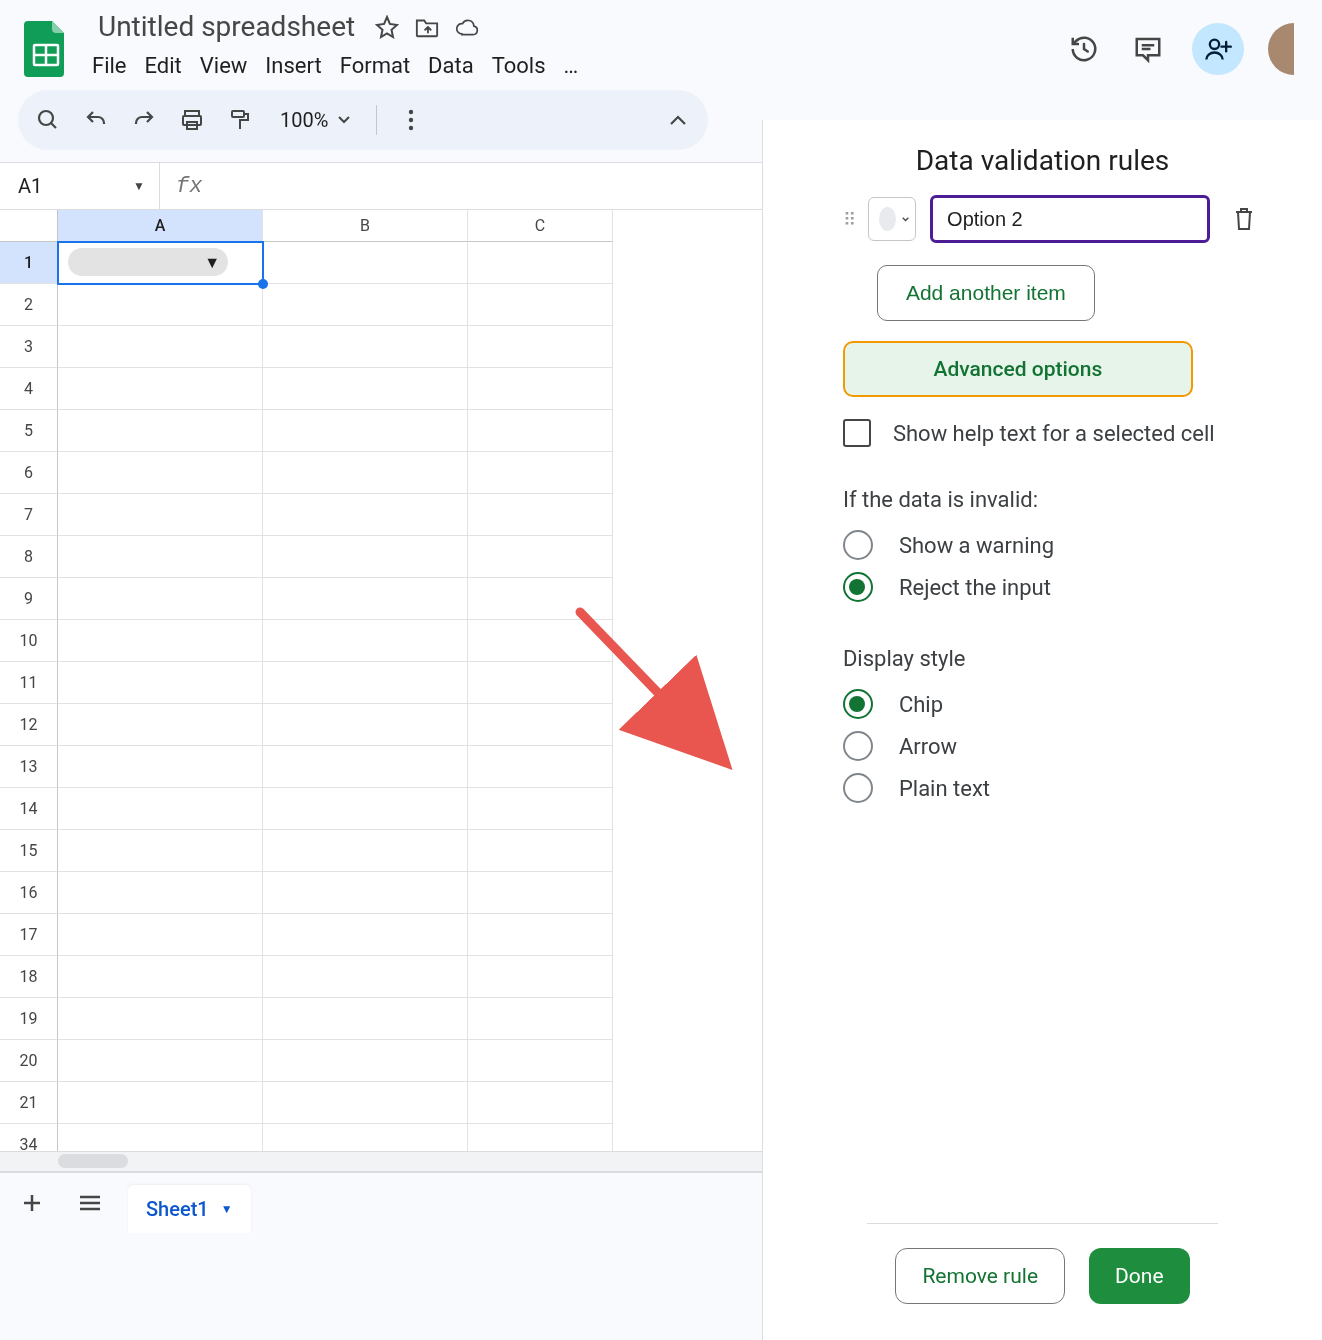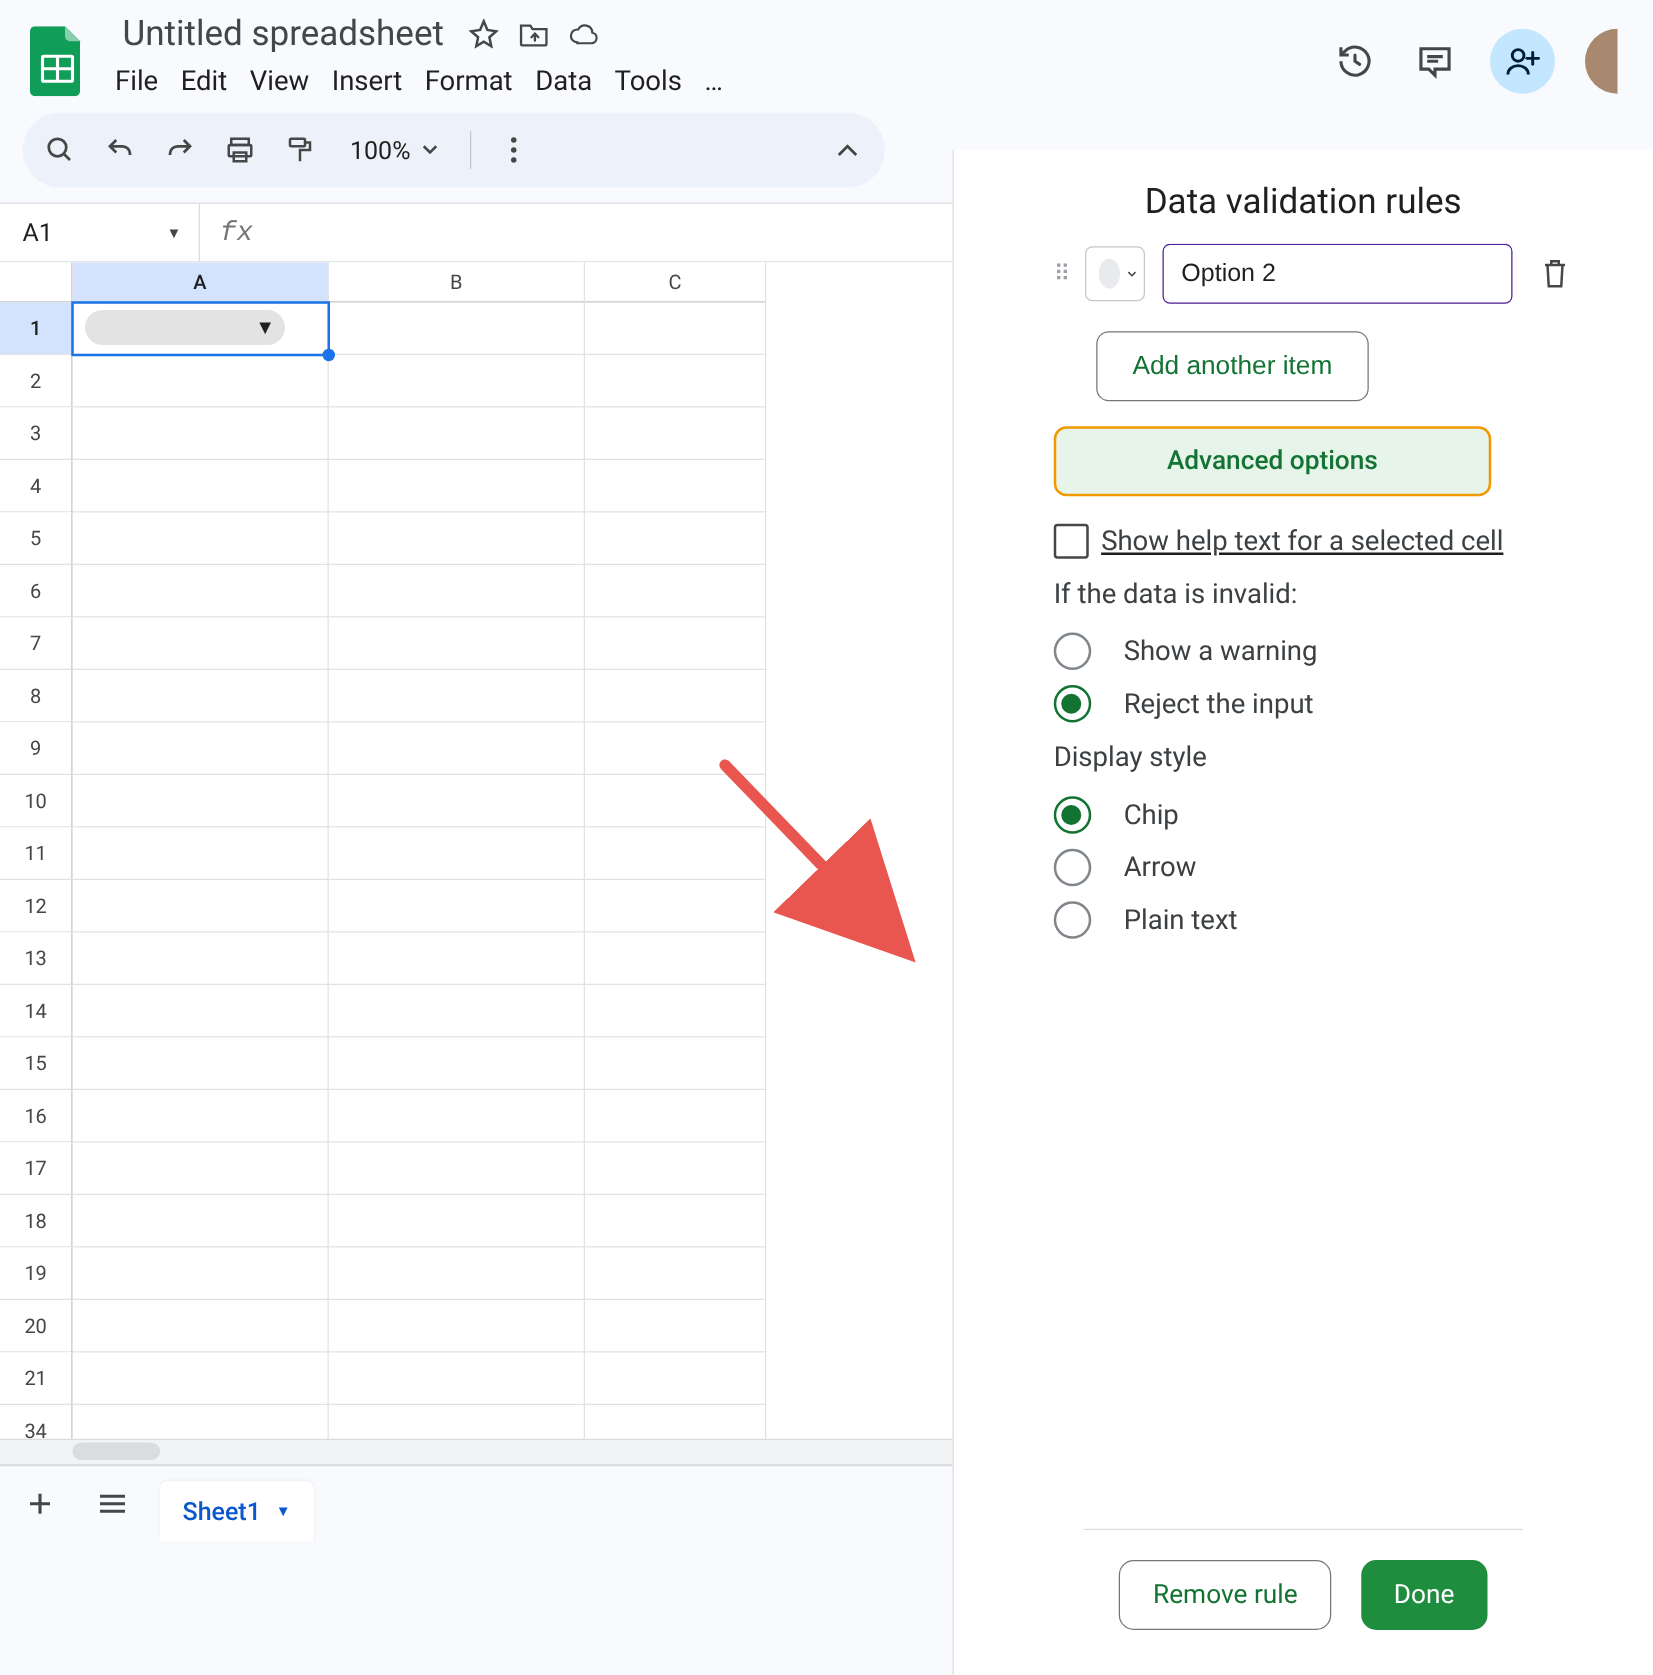--- a/index.html
+++ b/index.html
@@ -74,28 +74,28 @@
 
   
   .side-panel { position:absolute; right:0; top:120px; width:560px; bottom:0; background:#fff; border-left:1px solid #dadce0; display:flex; flex-direction:column;align-items:center; }
   .panel-title { font-size:28px; padding: 24px 28px 18px 28px; color:#1f1f1f; font-weight:400;}
   .panel-body { flex:1; overflow:auto; padding: 0 28px 0 44px; position:relative; }
 
   .option-row { display:flex; align-items:center; gap:14px; margin-bottom: 8px;}
   .drag-handle { color:#9aa0a6; cursor:grab; font-size:18px; letter-spacing:-2px;}
   .color-chip { width:48px; height:44px; border:1px solid #c4c7c5; border-radius:6px; display:flex; align-items:center; justify-content:center; gap:6px; cursor:pointer; padding: 0 6px 0 10px;}
   .color-swatch { width:24px; height:24px; background:#e8eaed; border-radius:50%;}
-  .opt-input { height:48px; border:1px solid #4c1d95; border-radius:6px; width:280px; padding:0 14px; font-size:20px; color:#1f1f1f;}
+  .opt-input { height:48px; border:3px solid #4c1d95; border-radius:6px; width:280px; padding:0 14px; font-size:20px; color:#1f1f1f;}
   .delete-ic { width:28px; height:28px; display:flex; align-items:center; justify-content:center; cursor:pointer; color:#444746; margin-left:6px; }
 
   .add-item-btn { height:56px; border:1px solid #747775; border-radius:10px; background:#fff; color:#137333; font-size:21px; font-weight:500; padding:0 28px; cursor:pointer; margin: 14px 0 20px 34px; display:inline-block;}
 
   .adv-opt-btn { width:350px; height:56px; border:2.5px solid #f29900; border-radius:10px; background:#e6f4ea; color:#137333; font-size:21px; font-weight:500; display:flex; align-items:center; justify-content:center; cursor:pointer; margin-bottom: 22px; margin-left:0;}
 
-  .cb-row { display:flex; align-items:center; gap:10px; margin-bottom: 16px; text-decoration: underline; }
+  .cb-row { display:flex; align-items:center; gap:22px; margin-bottom: 40px; }
   .checkbox { width:28px; height:28px; border:2.5px solid #444746; border-radius:3px; cursor:pointer; flex-shrink:0;}
   .cb-label { font-size:22px; color:#3c4043; }
 
   .section-label { font-size:22px; color:#3c4043; margin: 16px 0 18px 0; }
 
   .radio-row { display:flex; align-items:center; gap:26px; margin: 12px 0; cursor:pointer;}
   .radio { width:30px; height:30px; border:2.5px solid #80868b; border-radius:50%; flex-shrink:0; position:relative;}
   .radio.checked { border-color:#137333; }
   .radio.checked::after { content:""; position:absolute; left:4.5px; top:4.5px; width:16px; height:16px; background:#137333; border-radius:50%;}
   .radio-label { font-size:22px; color:#3c4043;}
@@ -458,21 +458,21 @@
         <div class="radio-row">
           <div class="radio"></div>
           <div class="radio-label">Show a warning</div>
         </div>
         <div class="radio-row">
           <div class="radio checked"></div>
           <div class="radio-label">Reject the input</div>
         </div>
       </div>
 
-    <div class="section-label" style="margin-top:16px;">Display style</div>
+    <div class="section-label" style="margin-top:44px;">Display style</div>
     <div id="display-radios">
         <div class="radio-row">
           <div class="radio checked"></div>
           <div class="radio-label">Chip</div>
         </div>
         <div class="radio-row">
           <div class="radio"></div>
           <div class="radio-label">Arrow</div>
         </div>
         <div class="radio-row">

